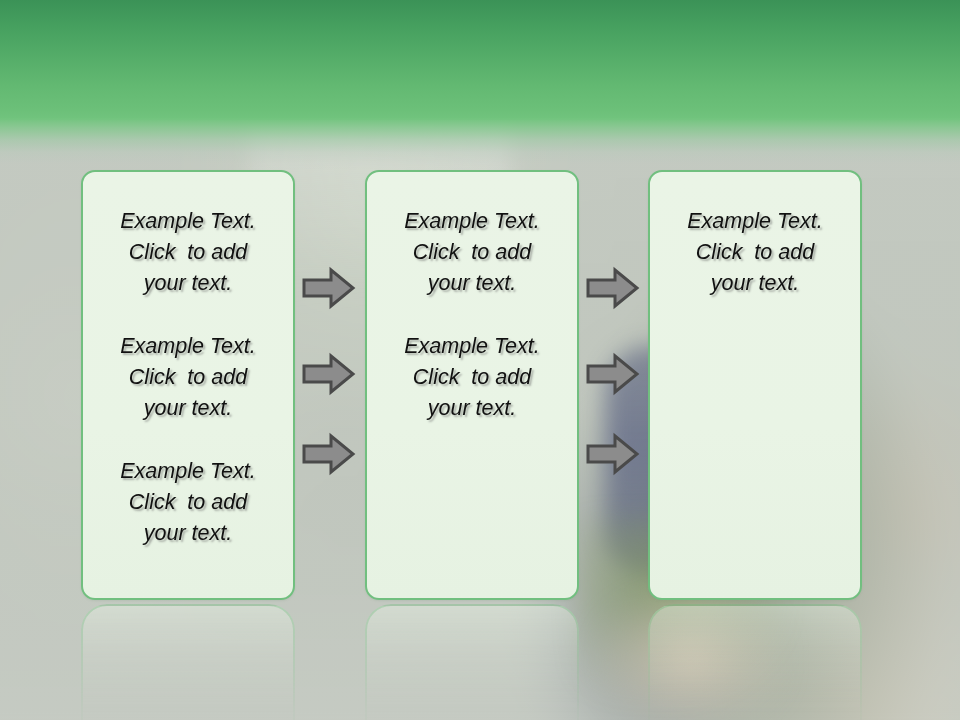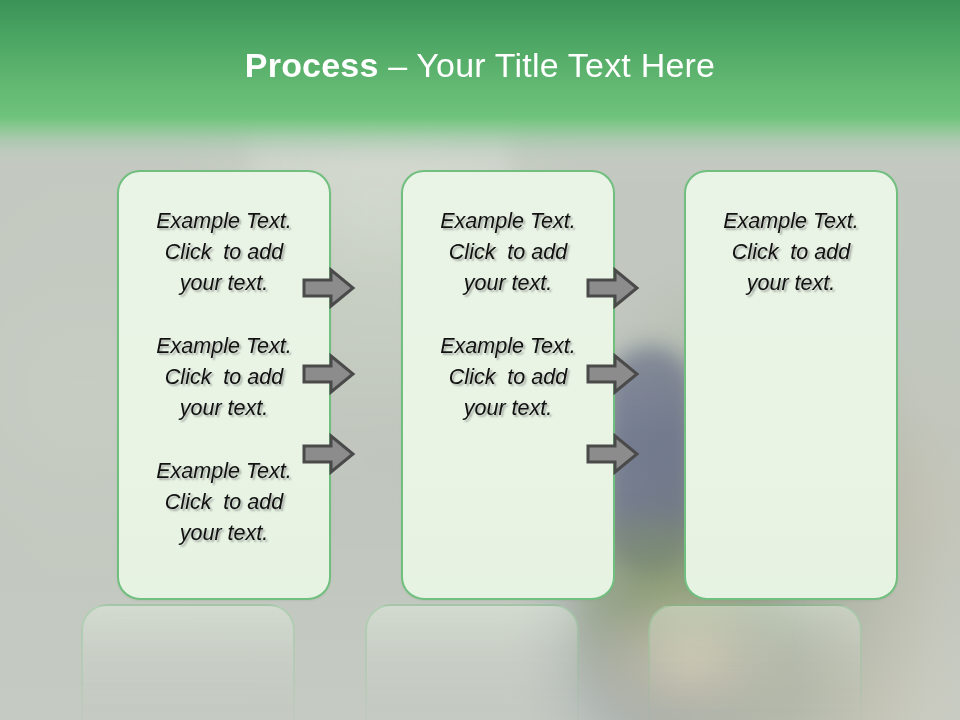--- a/index.html
+++ b/index.html
@@ -125,24 +125,23 @@
     white-space: nowrap;
   }
   .title .t-bold { font-weight: bold; }
   .title .t-rest { font-weight: normal; }
 
   
   .box {
     position: absolute;
     box-sizing: border-box;
     border: 2px solid #71bf7f;
-    border-radius: 23px;
+    border-radius: 14px;
     background: linear-gradient(180deg, #eaf4e6 0%, #e9f4e5 60%, #e6f2e2 100%);
     box-shadow: 0 1px 2px rgba(120,150,120,0.18);
-    margin-left: 36px;
   }
   .box-1 { left: 81px;  top: 170px; width: 214px; height: 430px; }
   .box-2 { left: 365px; top: 170px; width: 214px; height: 430px; }
   .box-3 { left: 648px; top: 170px; width: 214px; height: 430px; }
 
   .box-inner {
     position: absolute;
     left: 14px;
     right: 14px;
     top: 34px;
@@ -198,23 +197,20 @@
     <div class="bg-streak"></div>
     <div class="bg-bottle"></div>
     <div class="bg-green-blob"></div>
     <div class="bg-hand"></div>
     <div class="bg-veil"></div>
   </div>
 
   <div class="header"></div>
   <div class="header-fade"></div>
 
-  <div class="title">
-    <span class="t-bold">Process</span><span class="t-rest"> – Your Title Text Here</span>
-  </div>
 
   <div class="reflection refl-1"></div>
   <div class="reflection refl-2"></div>
   <div class="reflection refl-3"></div>
 
   <div class="box box-1">
     <div class="box-inner">
       <div class="text-block">Example Text.
 Click  to add
 your text.</div>

